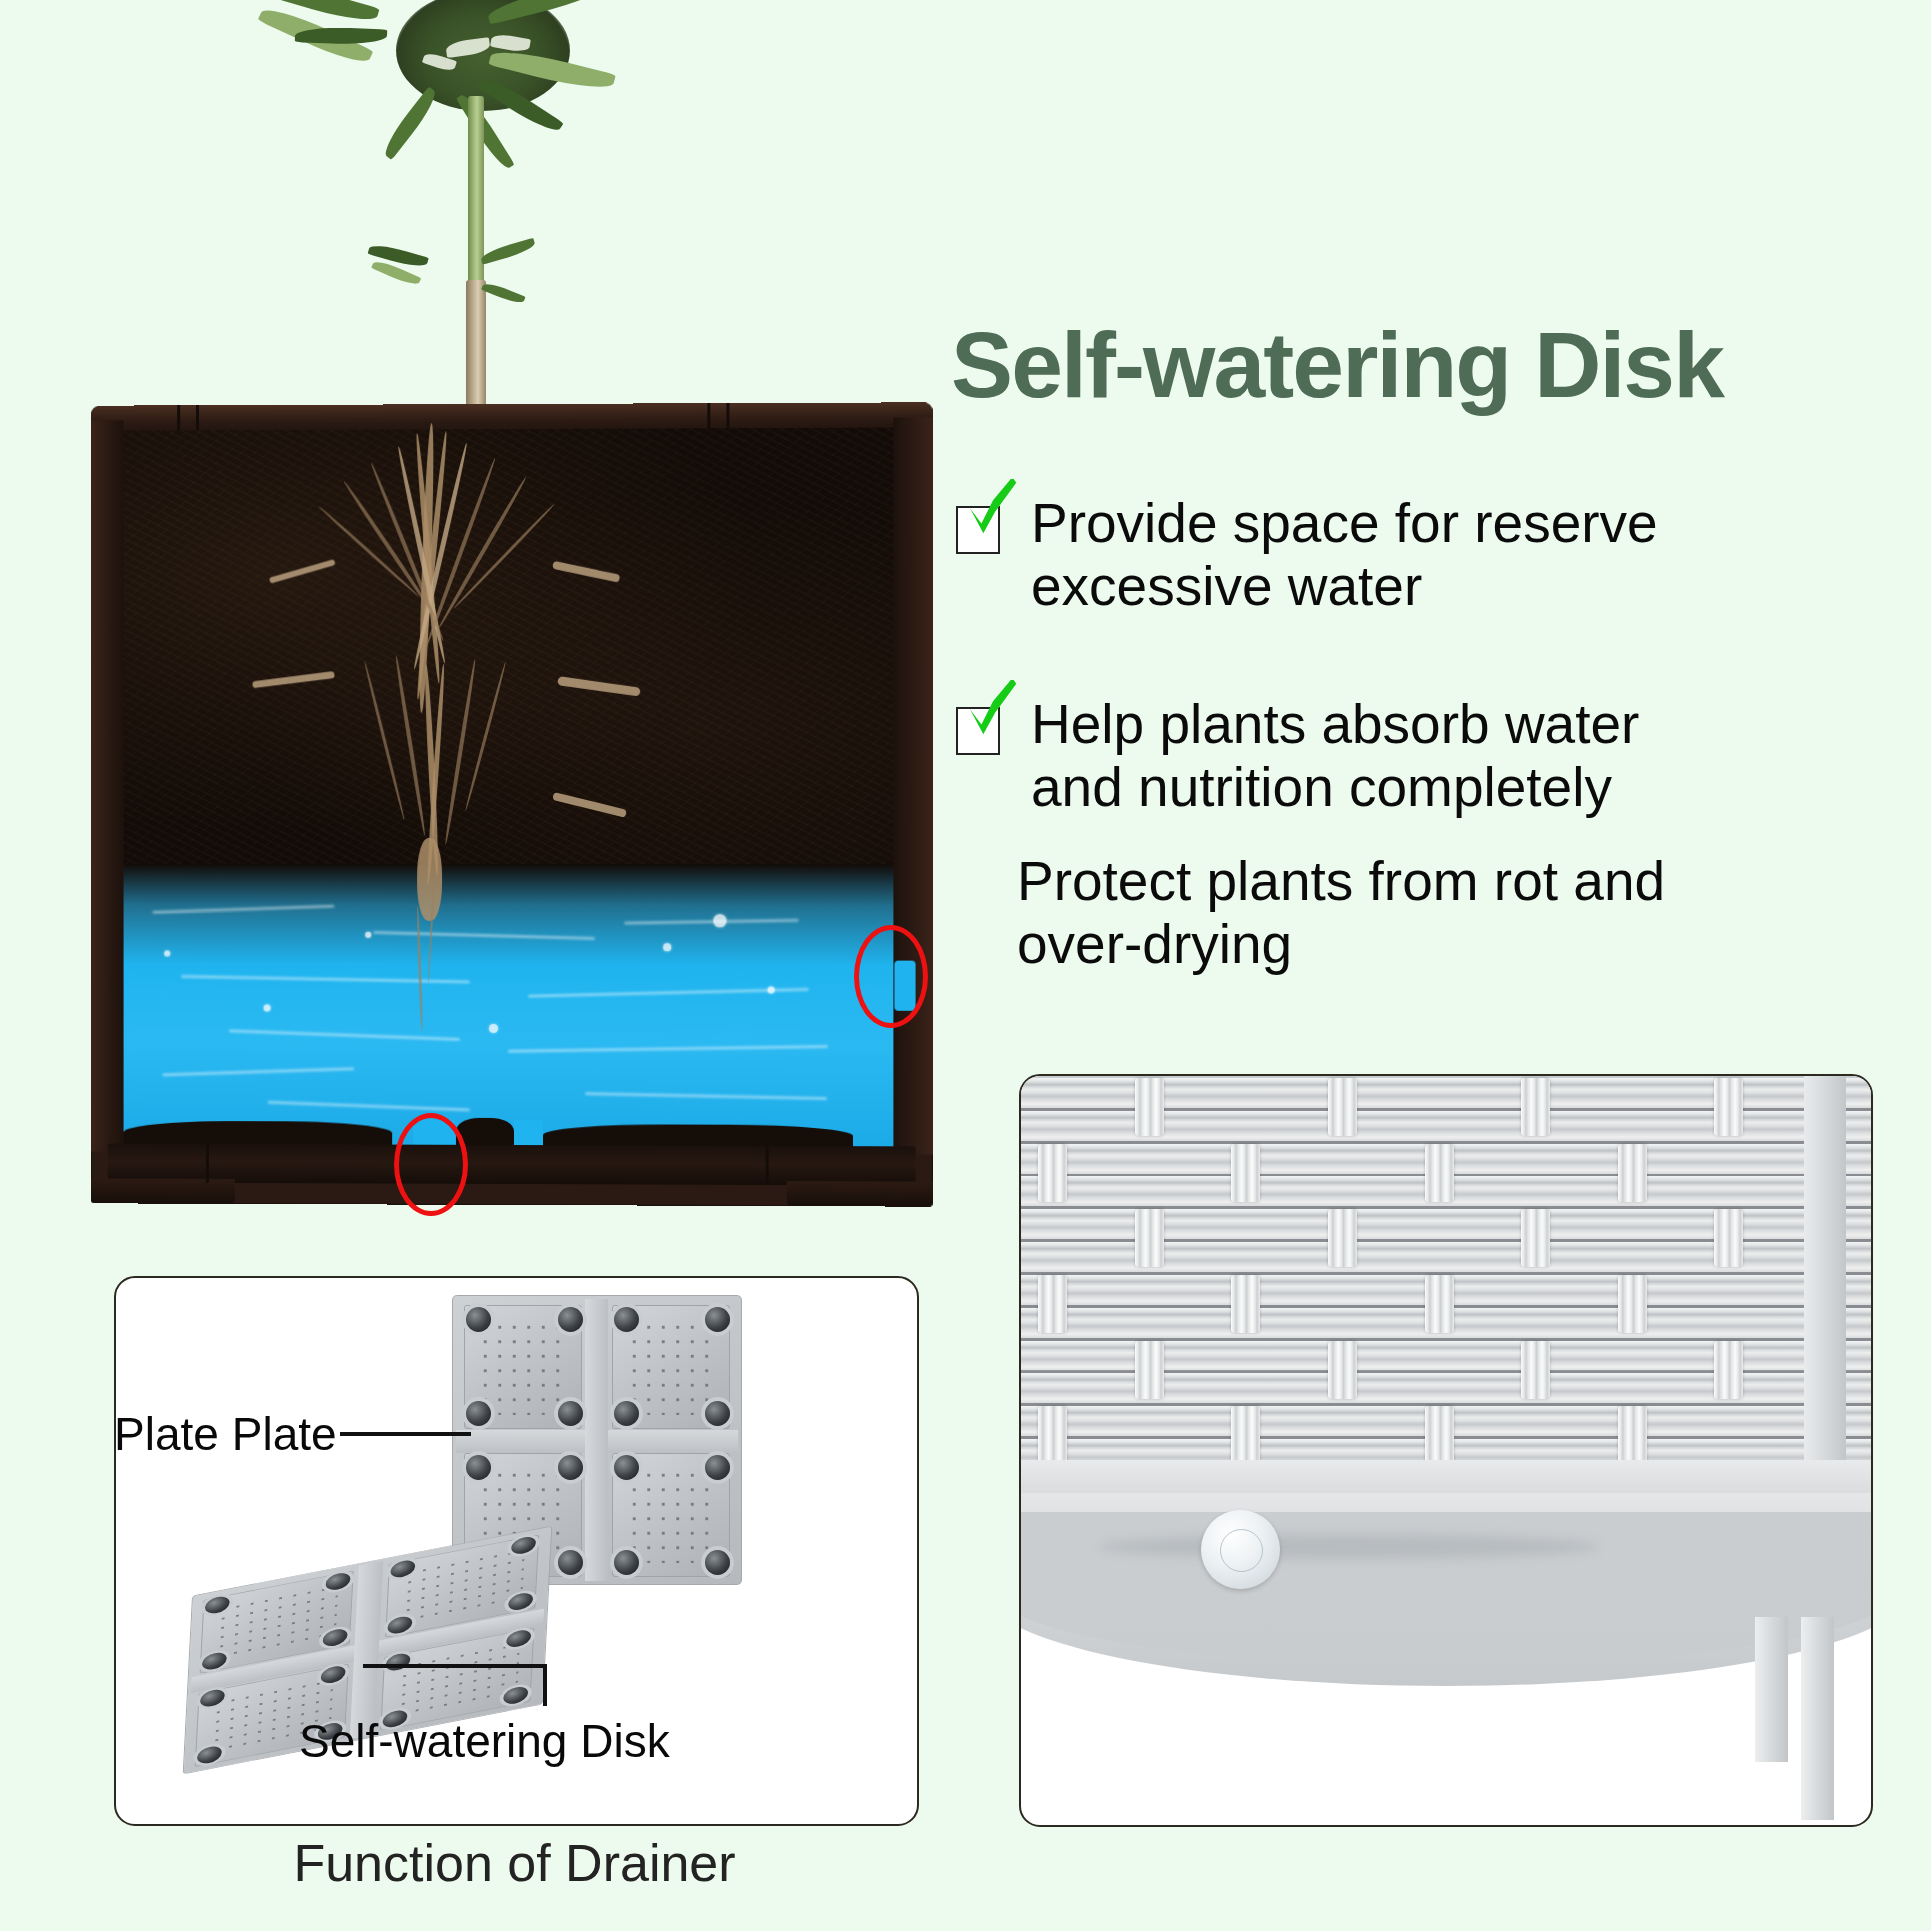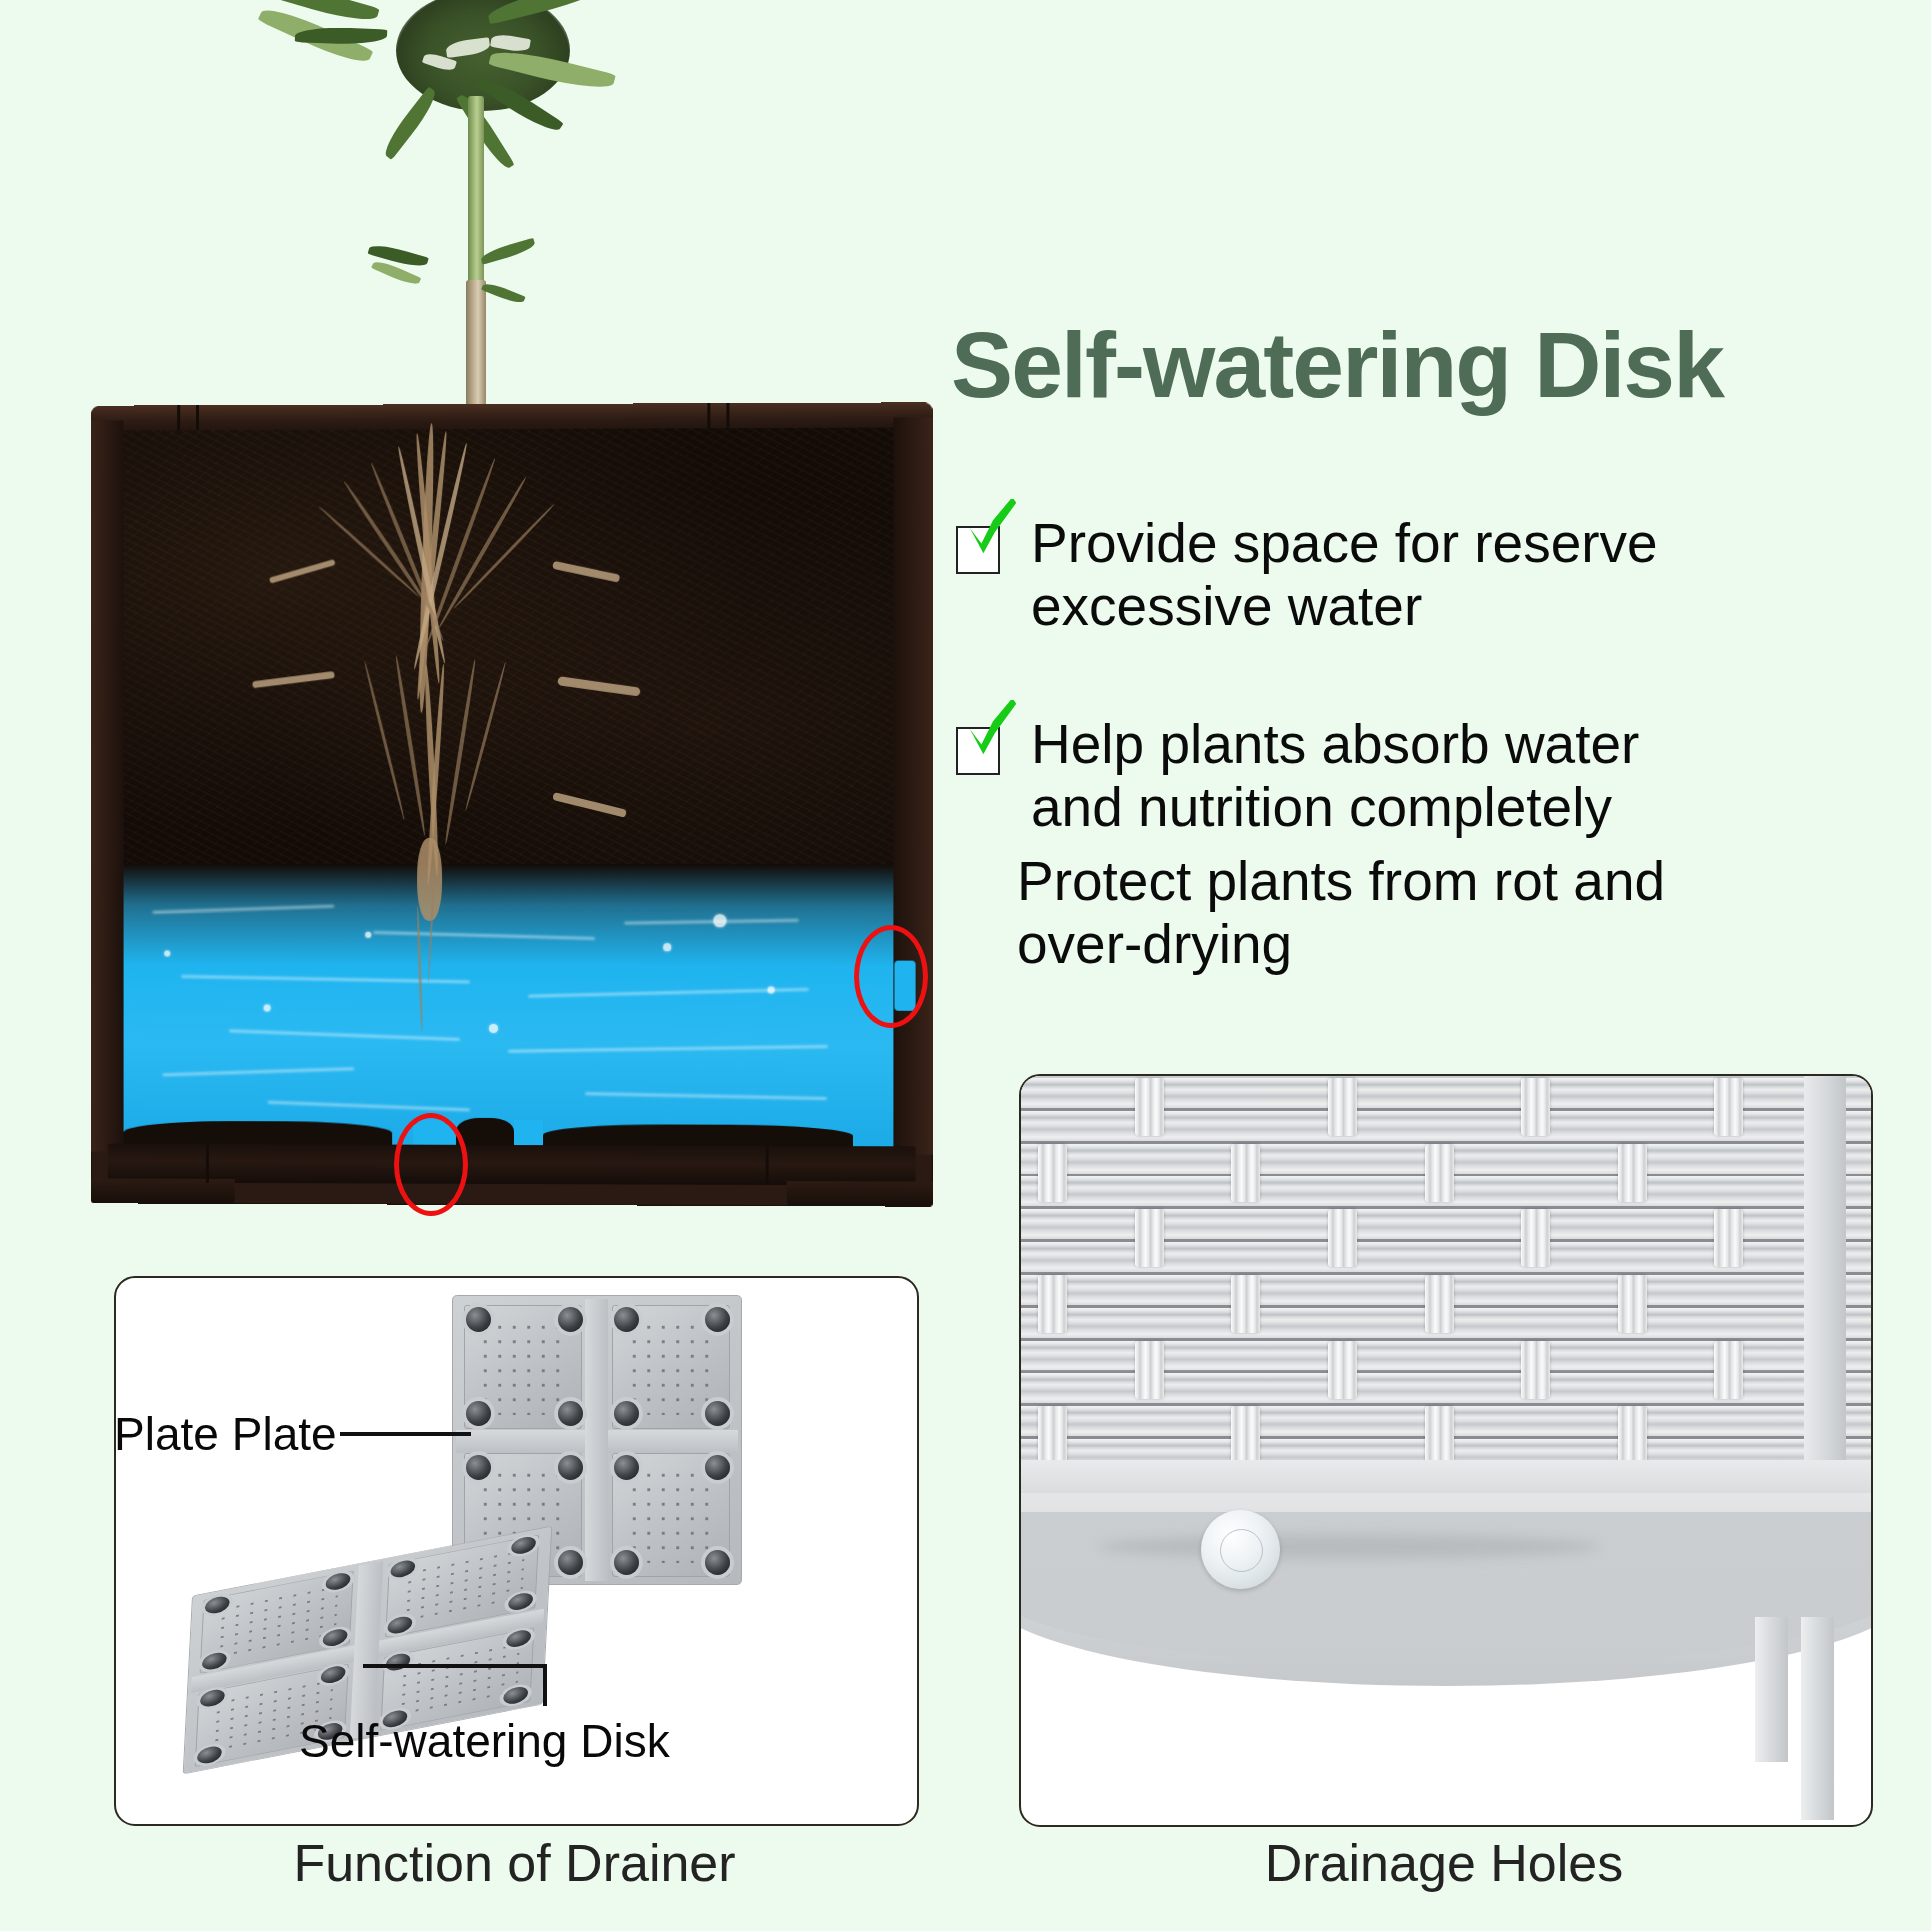--- a/index.html
+++ b/index.html
@@ -103,21 +103,21 @@
     background:transparent;
   }
 
   
   .title{
     position:absolute;left:951px;top:319px;width:966px;
     font-size:93px;font-weight:700;color:#4e6c56;
     letter-spacing:-1.9px;line-height:1;
     white-space:nowrap;
   }
-  .bullets{position:absolute;left:956px;top:512px;width:966px;}
+  .bullets{position:absolute;left:956px;top:492px;width:966px;}
   .bullet{position:relative;margin-bottom:35px;}
   .cb{
     position:absolute;left:0;top:13.5px;width:44px;height:48px;
     border:2.9px solid #222;background:#fff;box-sizing:border-box;
   }
   .tick{
     position:absolute;left:7.7px;top:-13.5px;width:60px;height:60px;
     pointer-events:none;
   }
   .btext{
@@ -530,16 +530,15 @@
     <div class="rim-band"></div>
     <div class="apron"></div>
     <div class="apron-shade"></div>
     <div class="shadow-soft" style="left:77px;top:458px;width:502px;height:25px;border-radius:50%;"></div>
     <div class="plug" style="left:180px;top:434px;"></div>
     <div class="leg" style="left:734px;top:541px;"></div>
     <div class="leg" style="left:780px;top:541px;height:203px;"></div>
   </div>
 
   <div class="caption" id="cap-left">Function of Drainer</div>
-  <div class="caption" id="cap-right">Drainage Holes</div>
 
 </div>
 
 
 </body></html>

